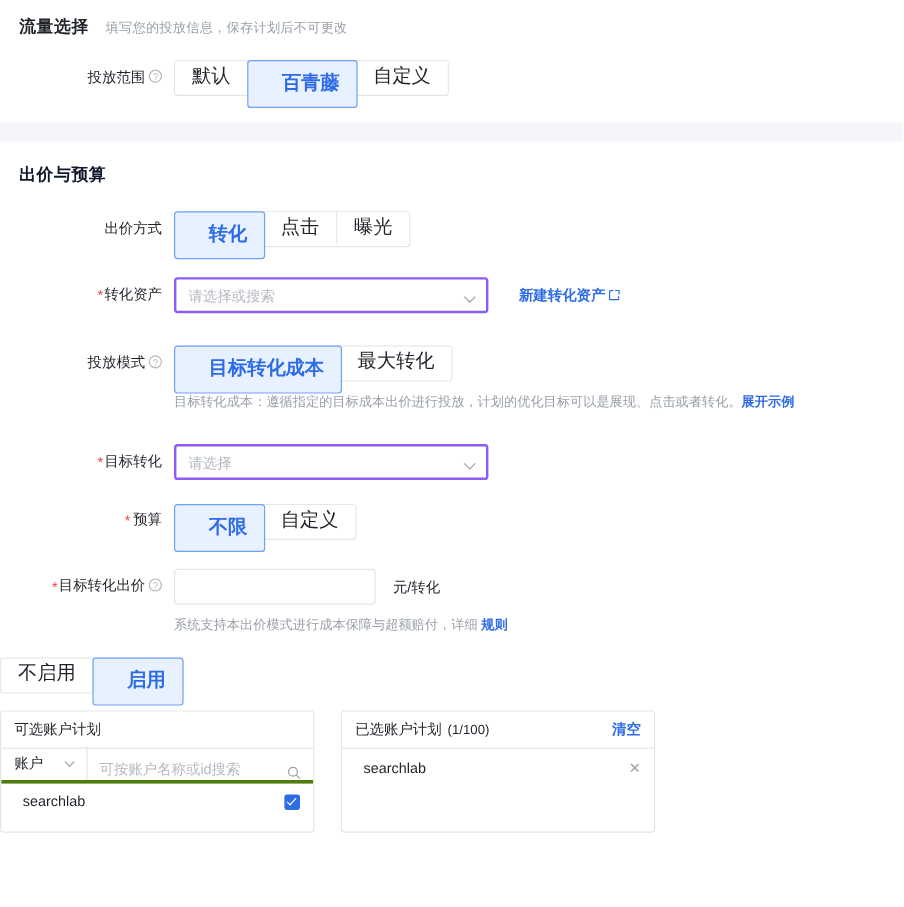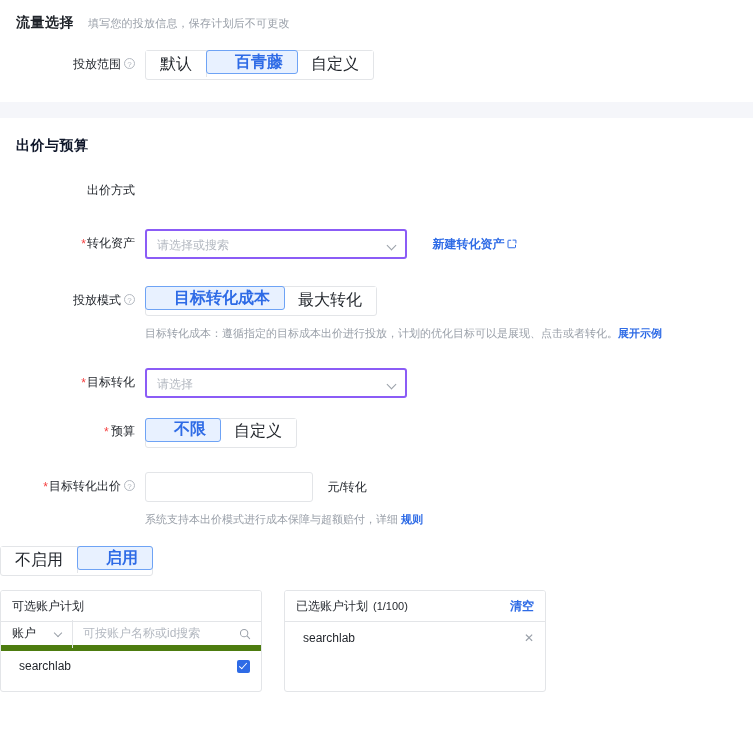--- a/index.html
+++ b/index.html
@@ -105,21 +105,21 @@
   }
   .seg .opt:last-child { border-right: none; }
   .seg .opt.sel {
     background: #e8f1ff;
     color: #2e6be6;
     font-weight: bold;
     border: 1px solid #6ea3f5;
     border-radius: 3px;
     margin: -1px;
     z-index: 2;
-    height: 24px;
+    height: 40px;
     line-height: 28px;
     padding-left: 28px;
   }
 
   
   .select {
     position: relative;
     width: 262px;
     height: 30px;
     border: 2px solid #8b5cf6;
@@ -227,22 +227,22 @@
     background: #fff;
     font-size: 12px;
     color: #1f2329;
     box-sizing: border-box;
   }
   .panel-head .cnt { color:#1f2329; font-size:11px; margin-left:5px; }
   .panel-head .left { display:flex; align-items:baseline; }
   .panel-search {
     height: 29px;
     display: flex;
-    align-items: center;
-    border-bottom: 6px solid #4d7c0f;
+    align-items: flex-end;
+    border-bottom: 3px solid #4d7c0f;
     box-sizing: border-box;
   }
   .panel-search .catsel {
     width: 72px;
     height: 28px;
     display: flex;
     align-items: center;
     justify-content: space-between;
     padding: 0 9px 0 11px;
     font-size: 12px;
@@ -320,20 +320,27 @@
       </div>
     </div>
   </div>
 
   <div class="band"></div>
 
   <div class="sec-title">出价与预算</div>
 
   <div class="row" style="margin-top:21px;">
     <div class="lbl">出价方式</div>
+    <div class="ctl">
+      <div class="seg">
+        <div class="opt sel">转化</div>
+        <div class="opt">点击</div>
+        <div class="opt">曝光</div>
+      </div>
+    </div>
   </div>
 
   <div class="row" style="margin-top:25px;">
     <div class="lbl"><span class="req">*</span><span>转化资产</span></div>
     <div class="ctl">
       <div class="select">
         <span class="ph">请选择或搜索</span>
         <span class="chev"></span>
       </div>
       <a class="link" style="margin-left:21px;"><span>新建转化资产</span><span class="ext-icon"><svg width="10" height="10" viewBox="0 0 12 12">

